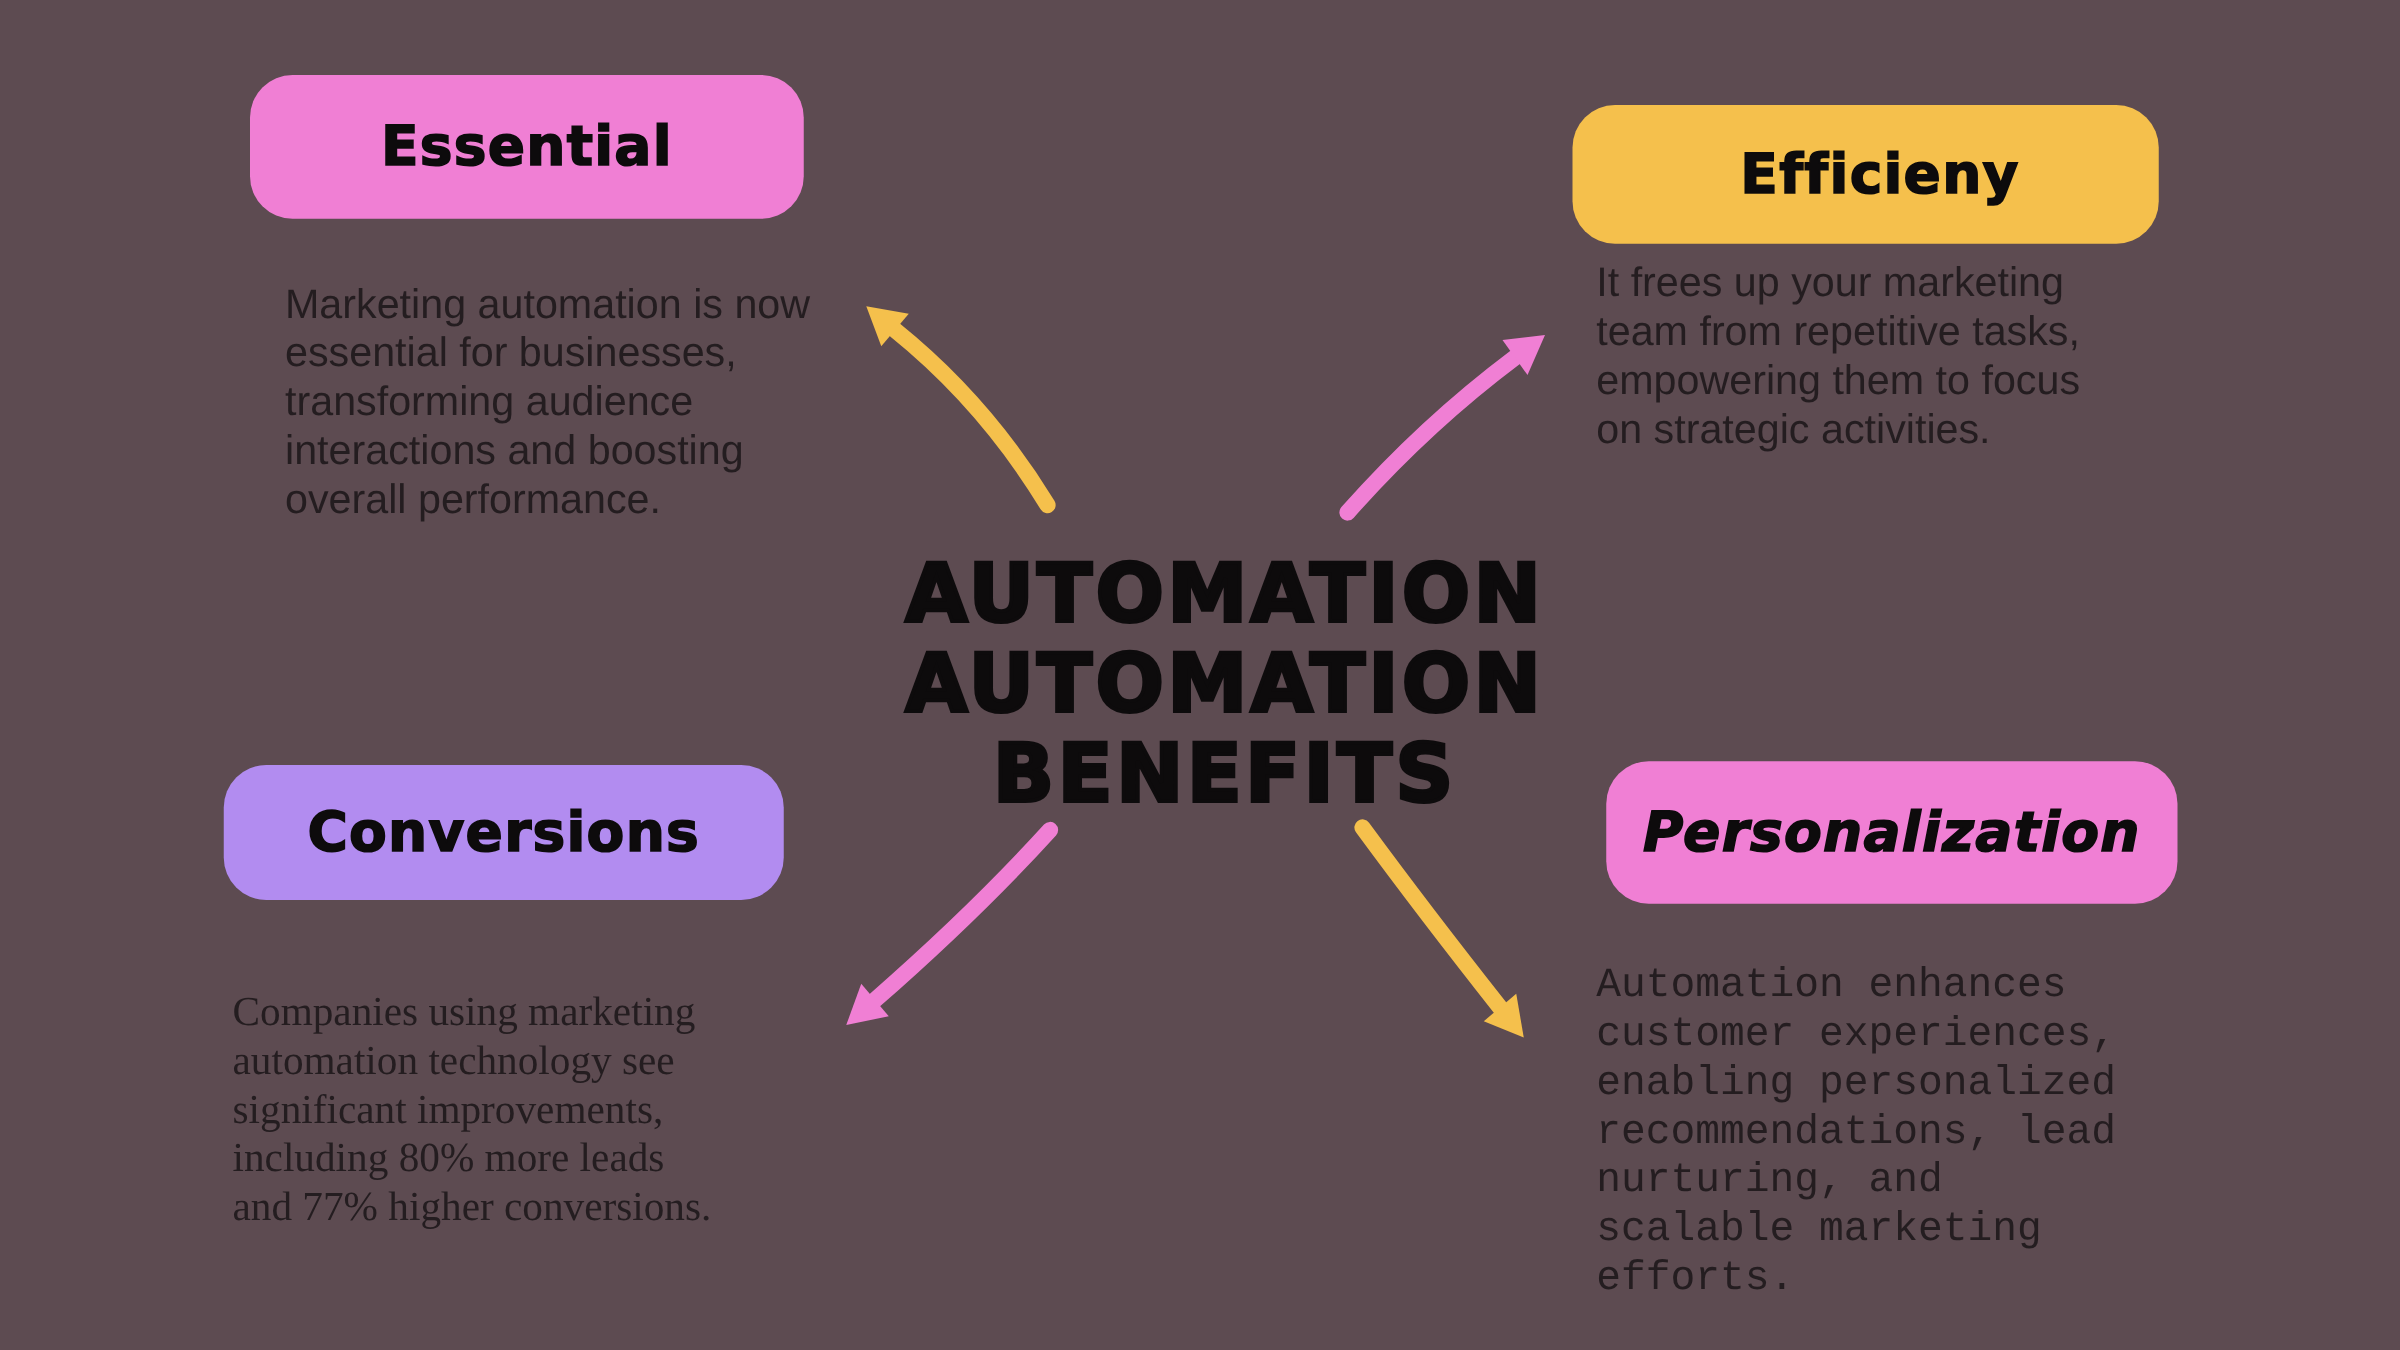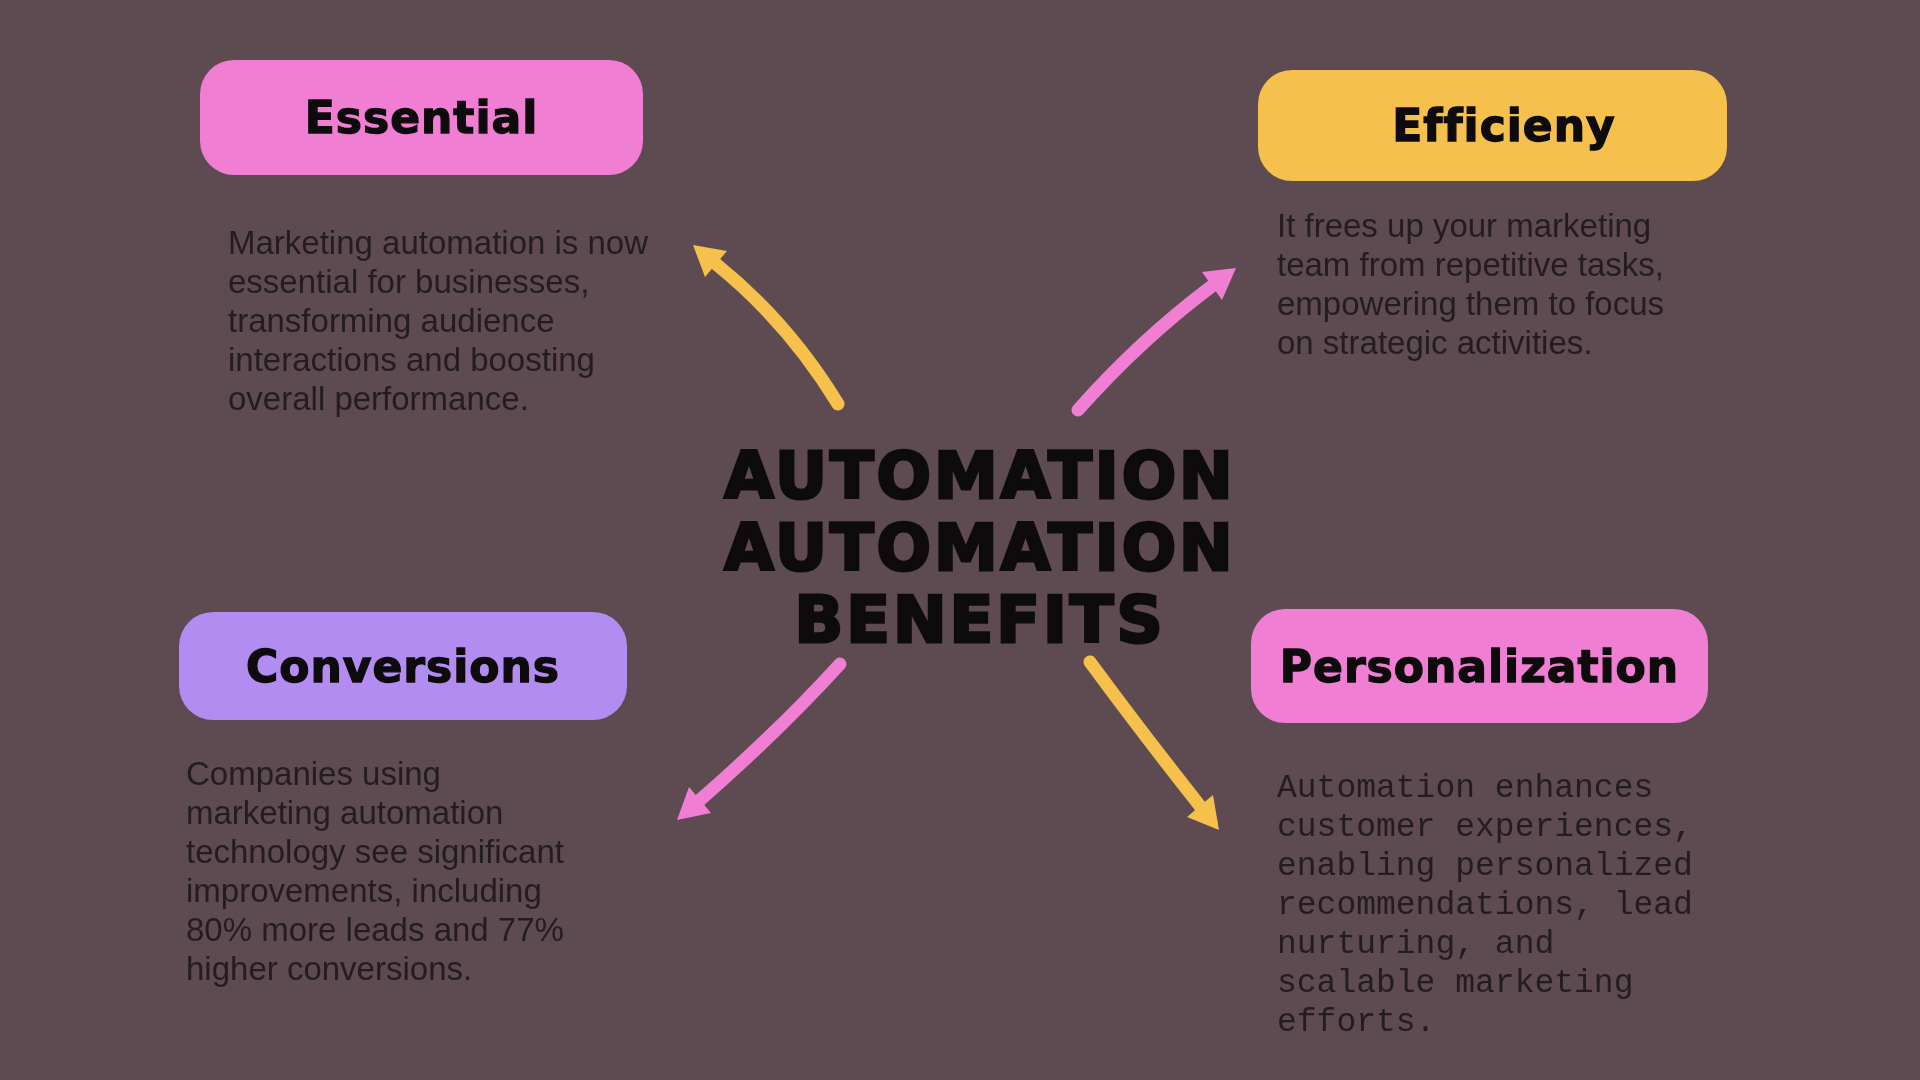--- a/index.html
+++ b/index.html
@@ -32,35 +32,35 @@
     font-weight:bold;
     font-size:44px;
     letter-spacing:1px;
     -webkit-text-stroke:1.3px var(--ink);
   }
   .badge.pink{background:var(--pink);}
   .badge.yellow{background:var(--yellow);}
   .badge.purple{background:var(--purple);}
 
   #badge-essential{left:200px;top:60px;width:443px;height:115px;}
-  #badge-efficiency{left:1258px;top:70px;width:469px;height:111px;padding-left:23px;}
+  #badge-efficiency{left:1258px;top:84px;width:469px;height:111px;padding-left:23px;}
   #badge-conversions{left:179px;top:612px;width:448px;height:108px;}
-  #badge-personalization{left:1251px;top:609px;width:457px;height:114px;}
+  #badge-personalization{left:1285px;top:609px;width:457px;height:114px;font-style:italic;}
 
   
   .desc{
     position:absolute;
     color:var(--body-ink);
     font-size:33px;
     line-height:1.18;
     font-weight:400;
   }
   #desc-essential{left:212px;top:224px;width:432px;margin-left:16px;}
   #desc-efficiency{left:1277px;top:207px;width:420px;}
-  #desc-conversions{left:186px;top:755px;width:400px;}
+  #desc-conversions{left:186px;top:791px;width:400px;font-family:Liberation Serif, serif;}
   #desc-personalization{left:1277px;top:770px;width:445px;font-family:Liberation Mono, monospace;}
 
   
   .main-title{
     position:absolute;
     left:690px;top:440px;width:580px;
     text-align:center;
     color:var(--ink);
     font-family:"DejaVu Sans", sans-serif;
     font-weight:bold;

